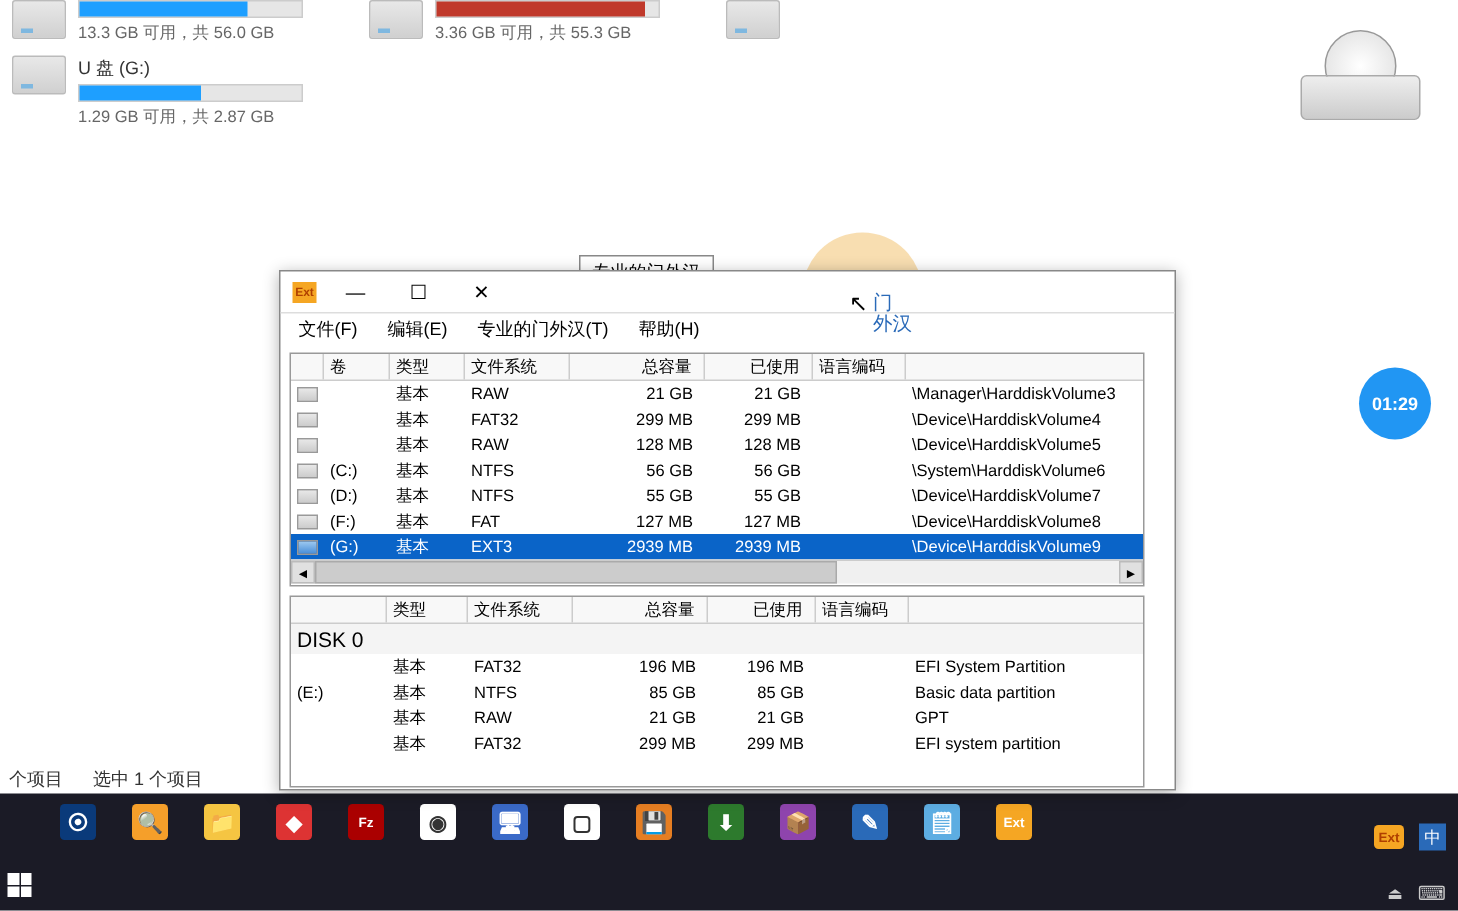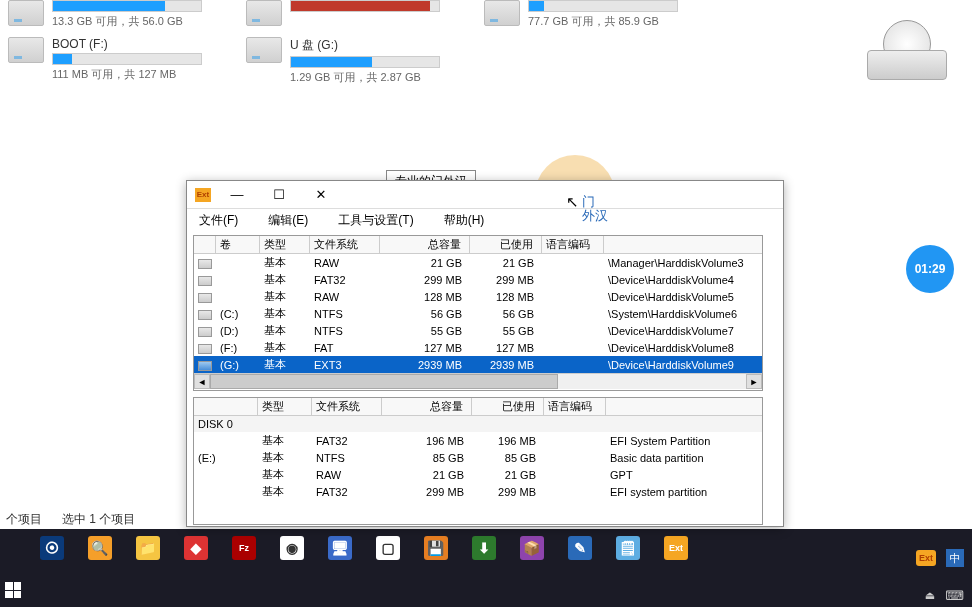--- a/index.html
+++ b/index.html
@@ -36,21 +36,21 @@
 .cursor { position: absolute; left: 566px; top: 193px; z-index: 20; font-size: 15px; }
 .cursor-label { position: absolute; left: 582px; top: 195px; z-index: 20; color: #2a6ab8; font-size: 13px; line-height: 14px; }
 
 
 .ext-window { position: absolute; left: 186px; top: 180px; width: 598px; height: 347px; background: #fff; border: 1px solid #888; box-shadow: 0 2px 10px rgba(0,0,0,0.3); z-index: 10; }
 .ext-titlebar { height: 28px; display: flex; align-items: center; padding: 0 8px; border-bottom: 1px solid #ddd; }
 .ext-titlebar-icon { width: 16px; height: 14px; background: #f5a623; display: flex; align-items: center; justify-content: center; font-size: 8px; color: #b04000; font-weight: bold; margin-right: 6px; }
 .ext-titlebar-title { flex: 1; font-size: 12px; }
 .ext-titlebar-btns { display: flex; gap: 2px; }
 .ext-tbtn { width: 40px; height: 24px; display: flex; align-items: center; justify-content: center; font-size: 13px; }
-.ext-menubar { height: 22px; display: flex; align-items: center; padding: 0 4px; gap: 14px; font-size: 12px; }
+.ext-menubar { height: 22px; display: flex; align-items: flex-start; padding: 0 4px; gap: 4px; font-size: 12px; }
 .ext-menu-item { padding: 2px 8px; }
 
 .ext-body { position: relative; height: calc(100% - 50px); }
 
 .ext-list { position: absolute; left: 6px; top: 4px; width: 570px; border: 1px solid #999; background: #fff; }
 .ext-list-header { display: flex; background: #f8f8f8; border-bottom: 1px solid #ccc; height: 18px; }
 .ext-hcell { border-right: 1px solid #ccc; padding: 1px 4px; font-size: 11px; overflow: hidden; white-space: nowrap; }
 .ext-row { display: flex; height: 17px; align-items: center; font-size: 11px; }
 .ext-row.selected { background: #0a64c8; color: #fff; }
 .ext-cell { padding: 0 4px; overflow: hidden; white-space: nowrap; }
@@ -58,21 +58,21 @@
 .vol-icon.usb { background: linear-gradient(#9cc8f0,#4a8fd8); }
 
 .ext-list1 { height: 156px; }
 .ext-scroll { height: 16px; background: #f0f0f0; border-top: 1px solid #ccc; display: flex; }
 .ext-scroll-arrow { width: 16px; height: 15px; background: #e0e0e0; border: 1px solid #bbb; display: flex; align-items: center; justify-content: center; font-size: 9px; }
 .ext-scroll-track { flex: 1; position: relative; }
 .ext-scroll-thumb { position: absolute; left: 0; top: 0; height: 100%; width: 65%; background: #ccc; border: 1px solid #aaa; }
 
 .ext-list2 { top: 166px; }
 
-.ext-disk-label { font-size: 11px; padding: 2px 4px; background: #f4f4f4; }
+.ext-disk-label { font-size: 14px; padding: 2px 4px; background: #f4f4f4; }
 
 
 .statusbar { position: absolute; left: 0; bottom: 79px; font-size: 12px; color: #333; display: flex; gap: 20px; padding-left: 6px; }
 
 
 .taskbar { position: absolute; left: 0; bottom: 0; width: 100%; height: 78px; background: #1b1b26; }
 .taskbar-top { height: 38px; display: flex; align-items: center; padding-left: 38px; gap: 20px; }
 .tb-icon { width: 28px; height: 28px; display: flex; align-items: center; justify-content: center; font-size: 18px; border-radius: 3px; position: relative; }
 .tb-icon-inner { width: 24px; height: 24px; display: flex; align-items: center; justify-content: center; border-radius: 3px; }
 .taskbar-tray { position: absolute; right: 8px; bottom: 40px; display: flex; align-items: center; gap: 10px; color: #fff; font-size: 11px; }
@@ -117,44 +117,28 @@
         <div class="drive-info">13.3 GB 可用，共 56.0 GB</div>
       </div>
       </div>
       <div class="drive">
         <div class="drive-icon"></div>
       <div class="drive-body">
 
         <div class="drive-bar">
             <div class="drive-bar-fill red" style="width:94%"></div>
           </div>
+        <div class="drive-info">3.36 GB 可用，共 55.3 GB</div>
       </div>
       </div>
       <div class="drive">
         <div class="drive-icon"></div>
-      <div class="drive-body">
-
-        <div class="drive-bar">
-            <div class="drive-bar-fill " style="width:10%"></div>
-          </div>
-        <div class="drive-info">77.7 GB 可用，共 85.9 GB</div>
-      </div>
       </div>
     </div>
   <div class="drive-row" id="drive-row-2">
-      <div class="drive">
-        <div class="drive-icon"></div>
-      <div class="drive-body">
-        <div class="drive-name">BOOT (F:)</div>
-        <div class="drive-bar">
-            <div class="drive-bar-fill " style="width:13%"></div>
-          </div>
-        <div class="drive-info">111 MB 可用，共 127 MB</div>
-      </div>
-      </div>
       <div class="drive">
         <div class="drive-icon"></div>
       <div class="drive-body">
         <div class="drive-name">U 盘 (G:)</div>
         <div class="drive-bar">
             <div class="drive-bar-fill " style="width:55%"></div>
           </div>
         <div class="drive-info">1.29 GB 可用，共 2.87 GB</div>
       </div>
       </div>
@@ -179,21 +163,21 @@
     <div class="ext-titlebar-icon">Ext</div>
     <div class="ext-titlebar-btns">
       <div class="ext-tbtn">—</div>
       <div class="ext-tbtn">☐</div>
       <div class="ext-tbtn">✕</div>
     </div>
   </div>
   <div class="ext-menubar" id="ext-menubar">
       <span class="ext-menu-item">文件(F)</span>
       <span class="ext-menu-item">编辑(E)</span>
-      <span class="ext-menu-item">工具与设置(T)</span>
+      <span class="ext-menu-item">专业的门外汉(T)</span>
       <span class="ext-menu-item">帮助(H)</span>
     </div>
   <div class="ext-body">
 
     <div class="ext-list ext-list1">
       <div class="ext-list-header" id="list1-header">
           <div class="ext-hcell c-icon"></div>
           <div class="ext-hcell c-vol">卷</div>
           <div class="ext-hcell c-type">类型</div>
           <div class="ext-hcell c-fs">文件系统</div>

